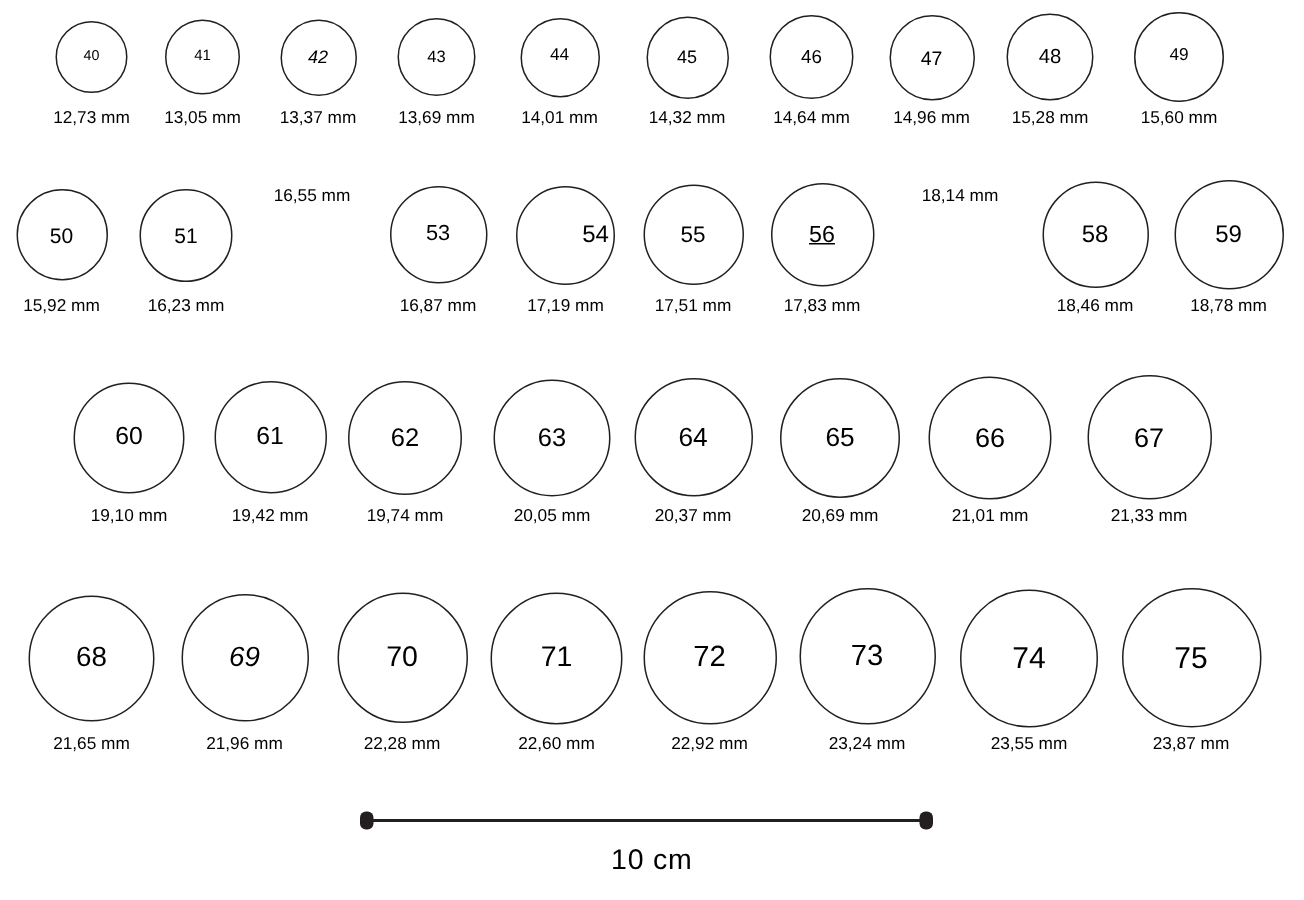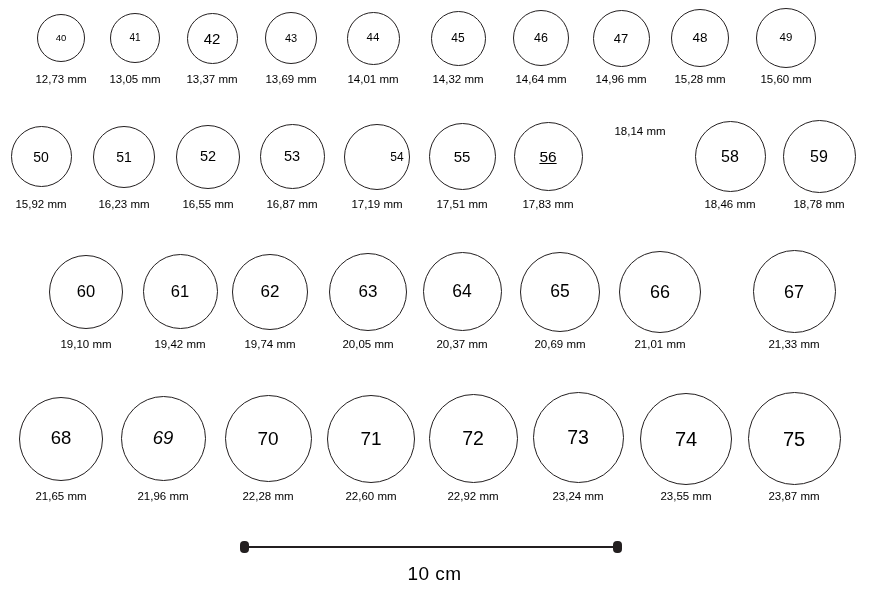--- a/index.html
+++ b/index.html
@@ -107,21 +107,21 @@
           <div style="height: 60px; display: flex; align-items: center; justify-content: flex-end;">
             <div class="ring-circle" style="width: 50px; height: 50px;">
               <span class="ring-size" style="font-size: 10px;">41</span>
             </div>
           </div>
           <div class="ring-mm">13,05 mm</div>
         </div>
         <div class="ring-cell" style="width: 110px; left: 157px;">
           <div style="height: 60px; display: flex; align-items: center; justify-content: center;">
             <div class="ring-circle" style="width: 51px; height: 51px;">
-              <span class="ring-size" style="font-size: 15px;">42</span>
+              <span class="ring-size" style="font-size: 12px; font-style: italic;">42</span>
             </div>
           </div>
           <div class="ring-mm">13,37 mm</div>
         </div>
         <div class="ring-cell" style="width: 110px; left: 236px;">
           <div style="height: 60px; display: flex; align-items: center; justify-content: center;">
             <div class="ring-circle" style="width: 52px; height: 52px;">
               <span class="ring-size" style="font-size: 11px;">43</span>
             </div>
           </div>
@@ -187,39 +187,34 @@
         </div>
         <div class="ring-cell" style="width: 110px; left: 69px;">
           <div style="height: 73px; display: flex; align-items: center; justify-content: center;">
             <div class="ring-circle" style="width: 62px; height: 62px;">
               <span class="ring-size" style="font-size: 14px;">51</span>
             </div>
           </div>
           <div class="ring-mm">16,23 mm</div>
         </div>
         <div class="ring-cell" style="width: 110px; left: 153px;">
-          <div style="height: 73px; display: flex; align-items: center; justify-content: center;">
-            <div class="ring-circle" style="width: 64px; height: 64px;">
-              <span class="ring-size" style="font-size: 14.5px;">52</span>
-            </div>
-          </div>
           <div class="ring-mm">16,55 mm</div>
         </div>
         <div class="ring-cell" style="width: 110px; left: 237px;">
           <div style="height: 73px; display: flex; align-items: center; justify-content: center;">
             <div class="ring-circle" style="width: 65px; height: 65px;">
               <span class="ring-size" style="font-size: 14.5px;">53</span>
             </div>
           </div>
           <div class="ring-mm">16,87 mm</div>
         </div>
         <div class="ring-cell" style="width: 110px; left: 322px;">
           <div style="height: 73px; display: flex; align-items: center; justify-content: center;">
             <div class="ring-circle" style="width: 66px; height: 66px;">
-              <span class="ring-size" style="font-size: 12px; margin-left: 40px;">54</span>
+              <span class="ring-size" style="font-size: 16px; margin-left: 40px;">54</span>
             </div>
           </div>
           <div class="ring-mm">17,19 mm</div>
         </div>
         <div class="ring-cell" style="width: 110px; left: 407px;">
           <div style="height: 73px; display: flex; align-items: center; justify-content: center;">
             <div class="ring-circle" style="width: 67px; height: 67px;">
               <span class="ring-size" style="font-size: 15px;">55</span>
             </div>
           </div>
@@ -303,21 +298,21 @@
           <div class="ring-mm">20,69 mm</div>
         </div>
         <div class="ring-cell" style="width: 110px; left: 605px;">
           <div style="height: 83px; display: flex; align-items: center; justify-content: center;">
             <div class="ring-circle" style="width: 82px; height: 82px;">
               <span class="ring-size" style="font-size: 18px;">66</span>
             </div>
           </div>
           <div class="ring-mm">21,01 mm</div>
         </div>
-        <div class="ring-cell" style="width: 110px; left: 739px;">
+        <div class="ring-cell" style="width: 110px; left: 711px;">
           <div style="height: 83px; display: flex; align-items: center; justify-content: center;">
             <div class="ring-circle" style="width: 83px; height: 83px;">
               <span class="ring-size" style="font-size: 18px;">67</span>
             </div>
           </div>
           <div class="ring-mm">21,33 mm</div>
         </div>
       </div>
       <div class="ring-row" style="top: 392px; height: 123px;">
         <div class="ring-cell" style="width: 110px; left: 6px;">

